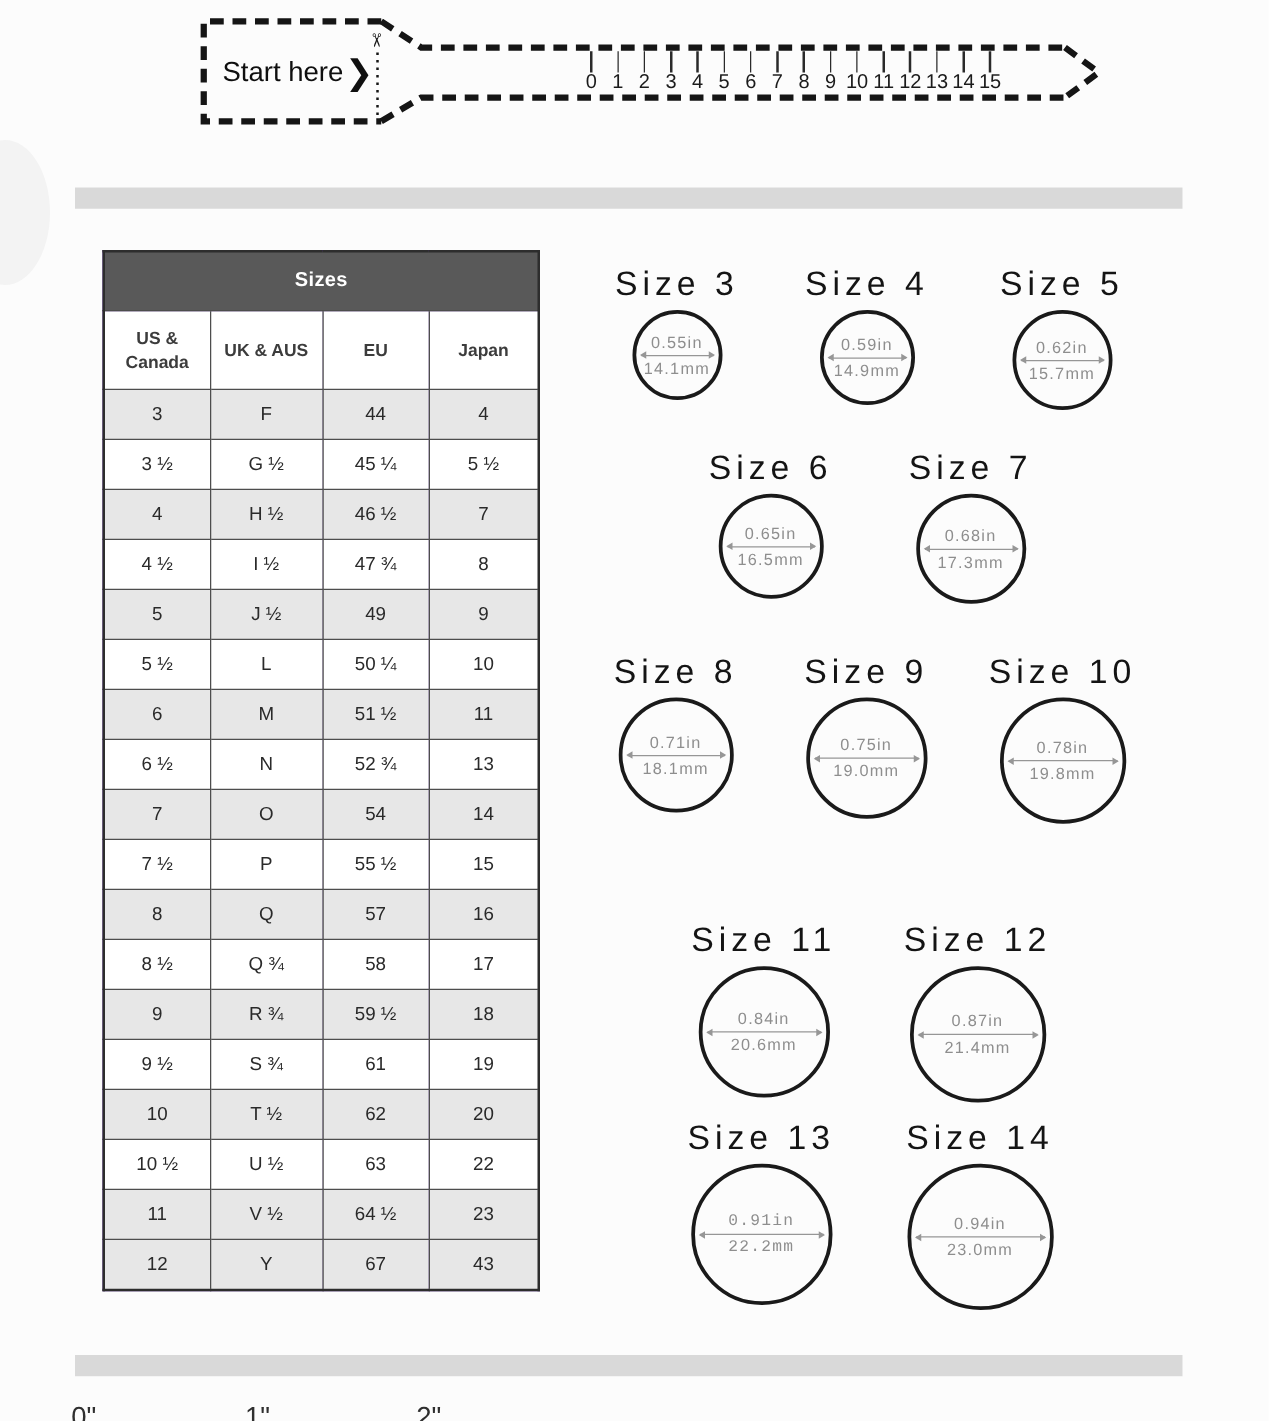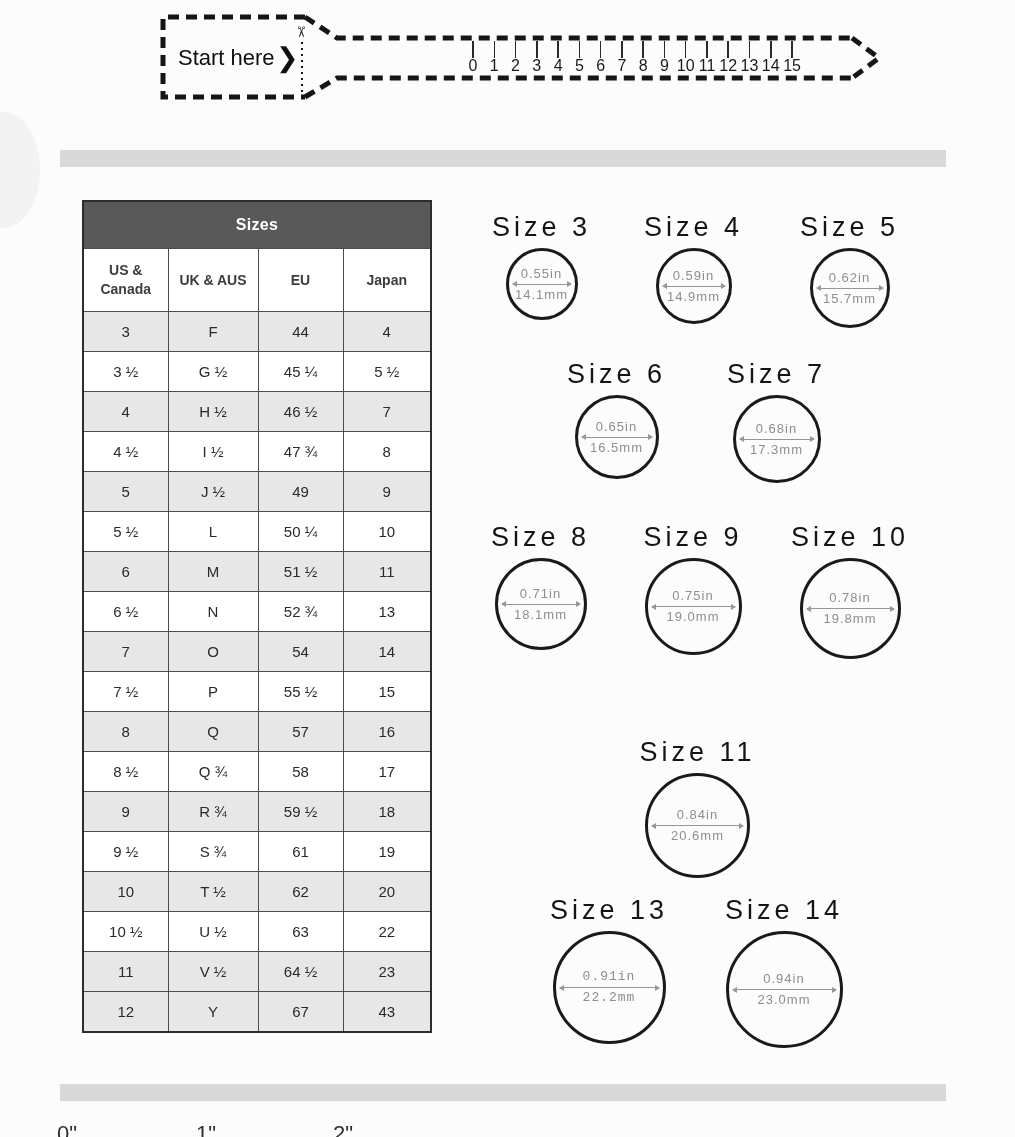--- a/index.html
+++ b/index.html
@@ -350,20 +350,28 @@
     </div>
     <div class="ring-row" style="top: 727px; gap: 64px; margin-top: 10px;">
       <div class="ring-cell" style="width: 105px;">
         <div class="ring-title">Size 11</div>
         <div class="ring-circle" style="width: 105px; height: 105px;">
           <div class="ring-in">0.84in</div>
           <div class="ring-arrow" style="width: 91px;"></div>
           <div class="ring-mm">20.6mm</div>
         </div>
       </div>
+      <div class="ring-cell" style="width: 109px;">
+        <div class="ring-title">Size 12</div>
+        <div class="ring-circle" style="width: 109px; height: 109px;">
+          <div class="ring-in">0.87in</div>
+          <div class="ring-arrow" style="width: 95px;"></div>
+          <div class="ring-mm">21.4mm</div>
+        </div>
+      </div>
     </div>
     <div class="ring-row" style="top: 895px; gap: 60px;">
       <div class="ring-cell" style="width: 113px;">
         <div class="ring-title">Size 13</div>
         <div class="ring-circle" style="width: 113px; height: 113px; font-family: Liberation Mono, monospace;">
           <div class="ring-in">0.91in</div>
           <div class="ring-arrow" style="width: 99px;"></div>
           <div class="ring-mm">22.2mm</div>
         </div>
       </div>

